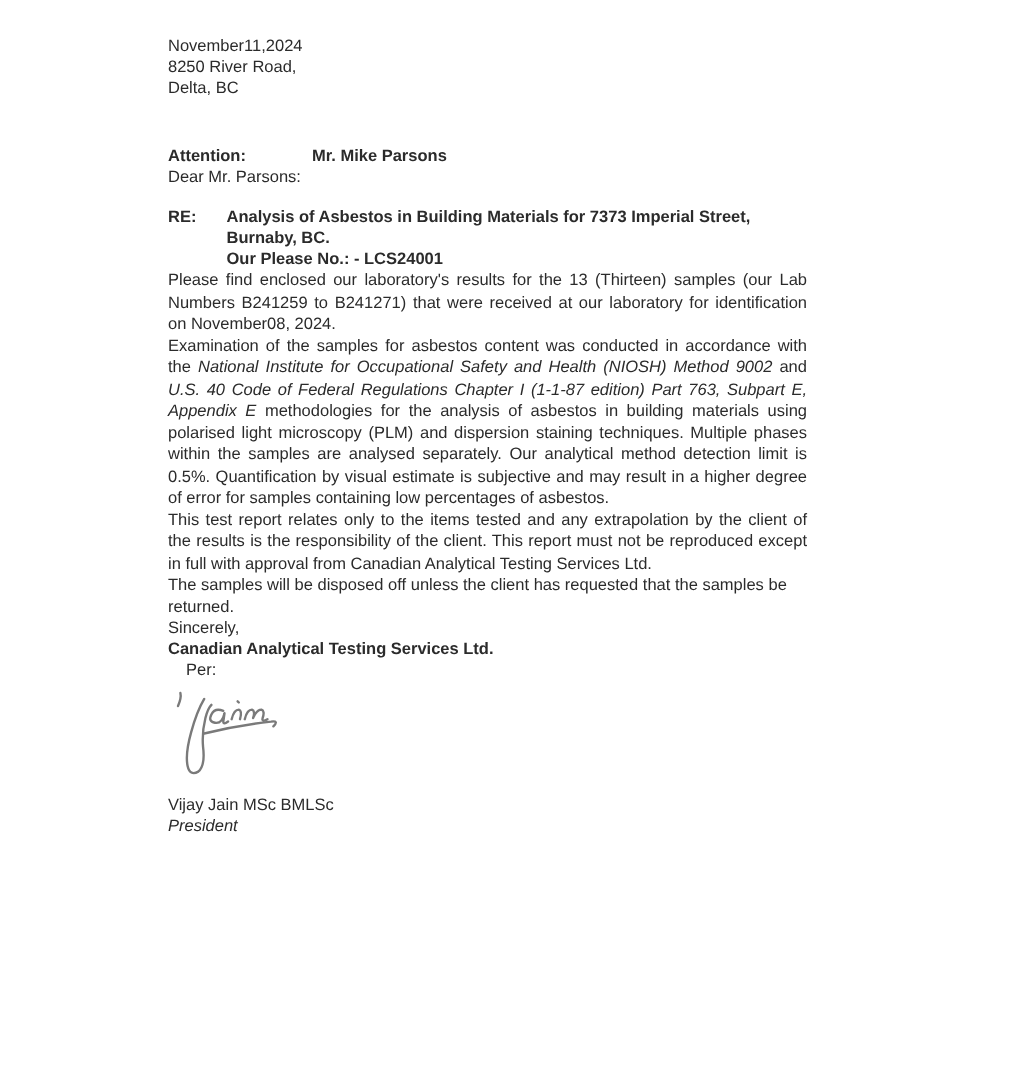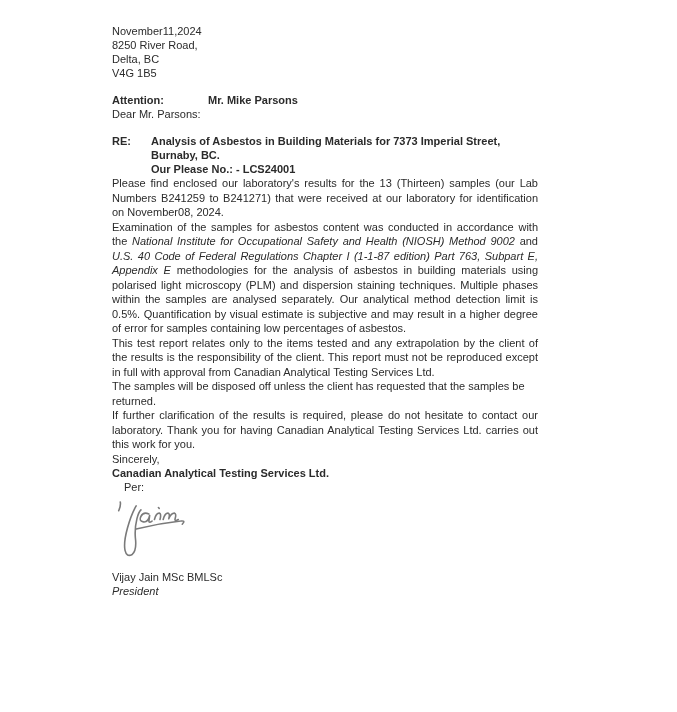--- a/index.html
+++ b/index.html
@@ -16,21 +16,21 @@
     color: #2b2b2b;
     overflow: hidden;
   }
   .page p { margin: 0; }
   .bold   { font-weight: bold; }
   .italic { font-style: italic; }
   .just   { text-align: justify; }
 
   .date          { margin-bottom: 32px; }
   .recipient p   { line-height: 14px; }
-  .attention-row { margin-top: 13px; }
+  .attention-row { margin-top: 31px; }
   .attention-row .attn-label { display: inline-block; width: 96px; }
   .salutation    { margin-top: 13px; }
 
   .re-row  { display: flex; margin-top: 13px; justify-content: space-between; }
   .re-label{ width: 39px; flex: 0 0 39px; }
   .re-text p { line-height: 14px; }
 
   .body-para { margin-top: 13px; line-height: 14.5px; }
   .p4-para   { margin-top: 15px; }
   .sincerely { margin-top: 19px; }
@@ -46,21 +46,20 @@
 </head>
 <body>
 
 <div class="page">
 
   <p class="date">November11,2024</p>
 
   <div class="recipient">
     <p>8250 River Road,</p>
     <p>Delta, BC</p>
-    <p>V4G 1B5</p>
   </div>
 
   <div class="attention-row">
     <span class="bold attn-label">Attention:</span><span class="bold">Mr. Mike Parsons</span>
   </div>
 
   <p class="salutation">Dear Mr. Parsons:</p>
 
   <div class="re-row">
     <span class="bold re-label">RE:</span>
@@ -71,21 +70,20 @@
   </div>
 
   <p class="body-para just">Please find enclosed our laboratory's results for the 13 (Thirteen) samples (our Lab Numbers B241259 to B241271) that were received at our laboratory for identification on November08, 2024.</p>
 
   <p class="body-para just"><span>Examination of the samples for asbestos content was conducted in accordance with the </span><span class="italic">National Institute for Occupational Safety and Health (NIOSH) Method 9002</span><span> and </span><span class="italic">U.S. 40 Code of Federal Regulations Chapter I (1-1-87 edition) Part 763, Subpart E, Appendix E</span><span> methodologies for the analysis of asbestos in building materials using polarised light microscopy (PLM) and dispersion staining techniques.  Multiple phases within the samples are analysed separately.  Our analytical method detection limit is 0.5%.  Quantification by visual estimate is subjective and may result in a higher degree of error for samples containing low percentages of asbestos.</span></p>
 
   <p class="body-para just">This test report relates only to the items tested and any extrapolation by the client of the results is the responsibility of the client.  This report must not be reproduced except in full with approval from Canadian Analytical Testing Services Ltd.</p>
 
   <p class="body-para p4-para">The samples will be disposed off unless the client has requested that the samples be returned.</p>
 
-  <p class="body-para just">If further clarification of the results is required, please do not hesitate to contact our laboratory.  Thank you for having Canadian Analytical Testing Services Ltd. carries out this work for you.</p>
 
   <p class="sincerely">Sincerely,</p>
 
   <p class="bold company">Canadian Analytical Testing Services Ltd.</p>
   <p class="per-line">Per:</p>
 
   <div class="signature-wrap">
     <svg width="96" height="62" viewBox="0 0 120 78" aria-hidden="true">
       <g fill="none" stroke="#7a7a7a" stroke-width="2" stroke-linecap="round" stroke-linejoin="round">
 

